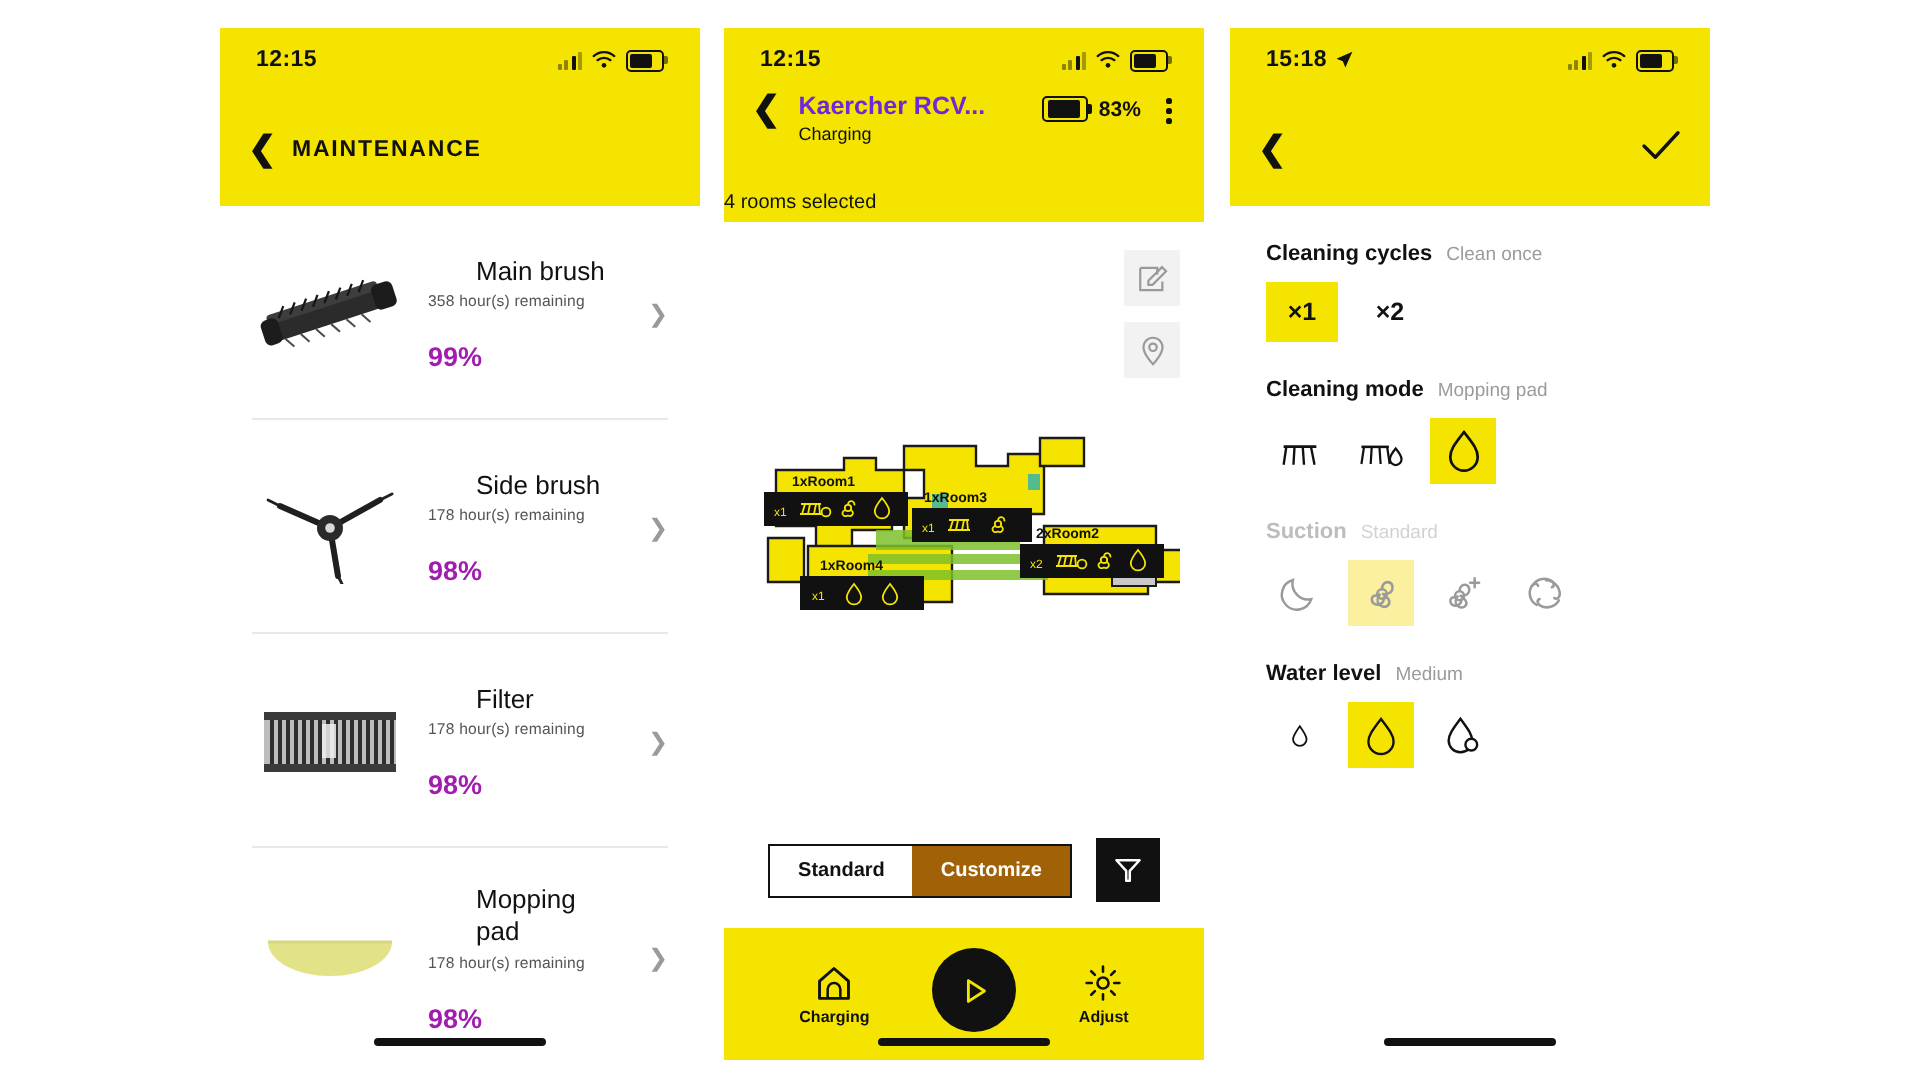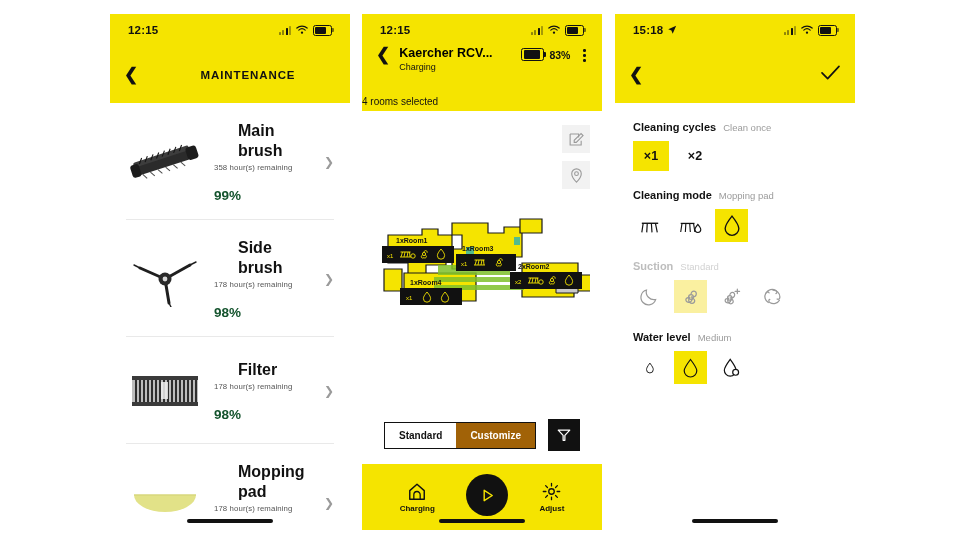--- a/index.html
+++ b/index.html
@@ -25,37 +25,37 @@
   .batt::after{content:"";position:absolute;right:-3px;top:2.3px;width:1.6px;height:4px;background:#111;border-radius:0 1px 1px 0;opacity:.55;}
   .batt span{position:absolute;left:1px;top:1px;bottom:1px;width:65%;background:#111;border-radius:1px;display:block;}
 
   .home-ind{position:absolute;bottom:7px;left:50%;transform:translateX(-50%);width:86px;height:4px;background:#111;border-radius:3px;}
 
   
   #panel-maintenance{left:110px;top:14px;width:240px;height:516px;}
   .hdr-yellow{background:#F5E400;}
   .navbar{height:57px;display:flex;align-items:center;position:relative;padding:0 14px;}
   .back-chevron{font-size:17px;font-weight:bold;color:#111;line-height:1;}
-  .nav-title{position:absolute;left:0;right:0;text-align:center;font-size:11.5px;font-weight:bold;letter-spacing:.9px;color:#111;pointer-events:none;padding-left:36px;}
+  .nav-title{position:absolute;left:0;right:0;text-align:left;font-size:11.5px;font-weight:bold;letter-spacing:.9px;color:#111;pointer-events:none;padding-left:36px;}
   .maint-list{padding:0 16px;}
   .maint-row{display:flex;align-items:center;gap:10px;padding:18px 0 16px;border-bottom:1px solid #e9e9e9;min-height:72px;}
   .maint-row:last-child{border-bottom:none;}
   .maint-thumb{width:78px;height:58px;flex:0 0 78px;display:flex;align-items:center;justify-content:center;}
   .maint-info{flex:1;min-width:0;}
-  .m-name{font-size:16px;font-weight:bold;color:#111;line-height:1.25;padding-left:24px;}
+  .m-name{font-size:13px;font-weight:normal;color:#111;line-height:1.25;padding-left:24px;}
   .m-sub{font-size:7.8px;color:#555;margin-top:2px;letter-spacing:.1px;}
-  .m-pct{font-size:13.5px;font-weight:bold;color:#14532d;margin-top:16px;}
+  .m-pct{font-size:13.5px;font-weight:bold;color:#a21caf;margin-top:16px;}
   .row-chev{color:#9a9a9a;font-size:12px;padding-left:4px;}
 
   
   #panel-map{left:362px;top:14px;width:240px;height:516px;}
   .dev-bar{background:#F5E400;padding:0 14px 10px;}
   .dev-row{display:flex;align-items:flex-start;gap:9px;}
   .dev-names{flex:1;min-width:0;}
-  .dev-title{font-size:12.5px;font-weight:bold;color:#000000;white-space:nowrap;overflow:hidden;text-overflow:ellipsis;}
+  .dev-title{font-size:12.5px;font-weight:bold;color:#6d28d9;white-space:nowrap;overflow:hidden;text-overflow:ellipsis;}
   .dev-status{font-size:9px;color:#111;margin-top:2px;}
   .dev-batt{display:flex;align-items:center;gap:5px;padding-top:2px;}
   .bigbatt{width:21px;height:11px;border:1.6px solid #111;border-radius:2.5px;position:relative;}
   .bigbatt::after{content:"";position:absolute;right:-3px;top:3px;width:2px;height:5px;background:#111;border-radius:0 1px 1px 0;}
   .bigbatt span{position:absolute;left:1.3px;top:1.3px;bottom:1.3px;width:80%;background:#111;border-radius:1px;display:block;}
   .batt-pct{font-size:10.5px;font-weight:bold;color:#111;}
   .kebab{display:flex;flex-direction:column;gap:2.5px;padding:3px 2px 0 4px;}
   .kebab i{width:2.6px;height:2.6px;background:#111;border-radius:50%;display:block;}
   .rooms-selected{font-size:10px;color:#111;padding:14px 0 4px;background:#F5E400;}
   .map-area{position:relative;height:300px;}

